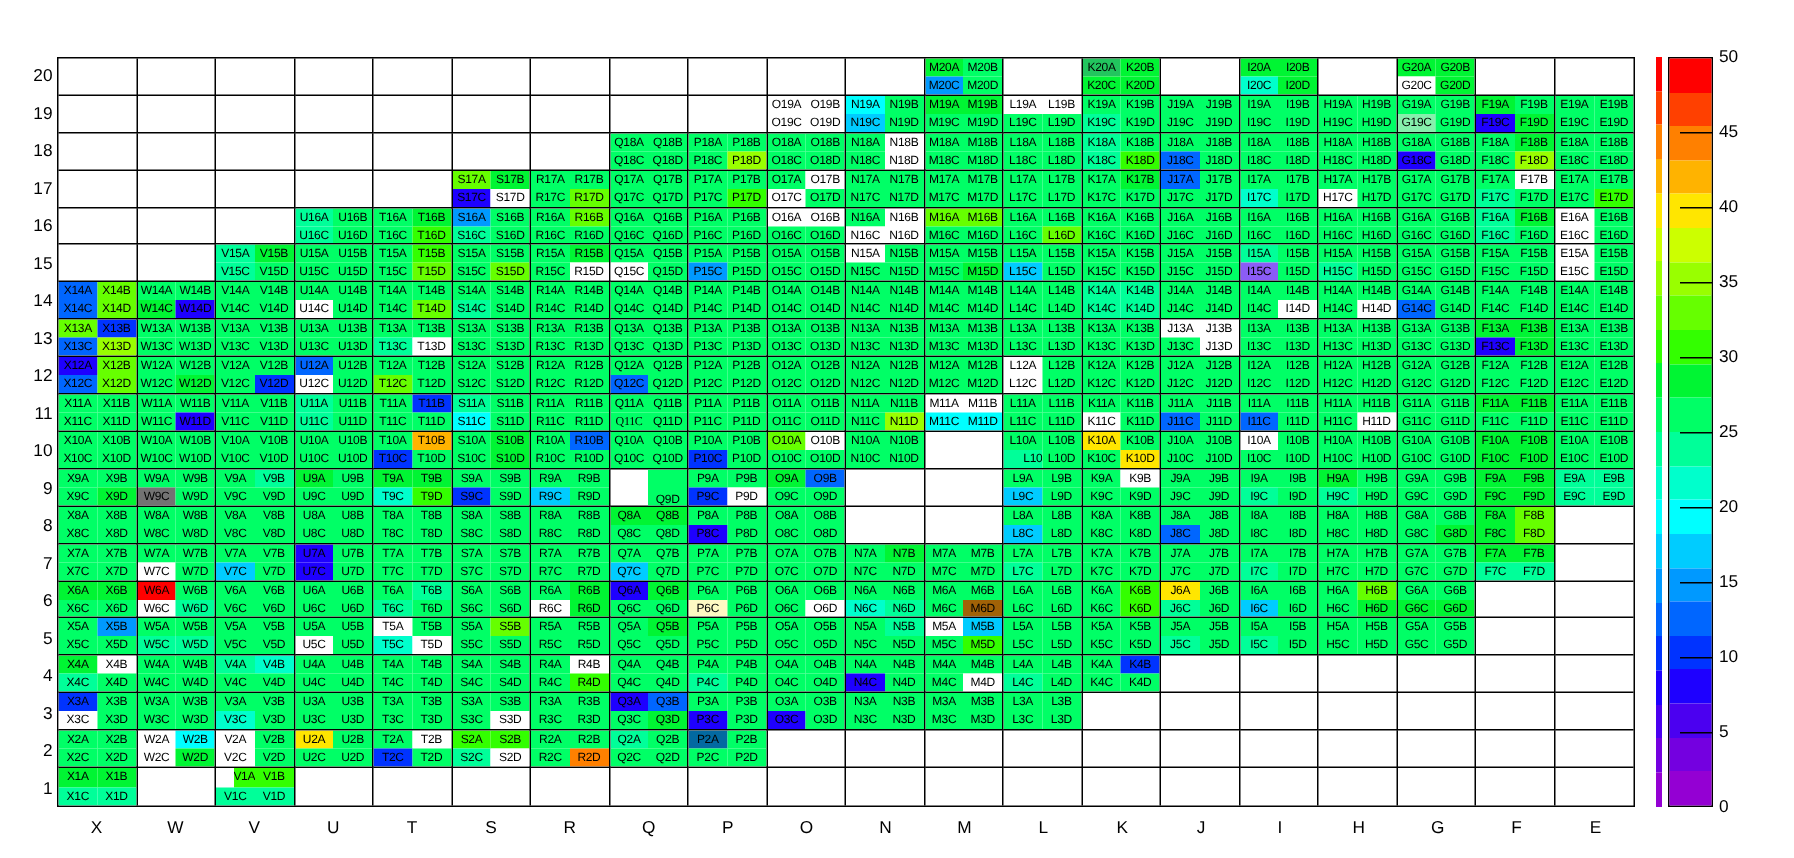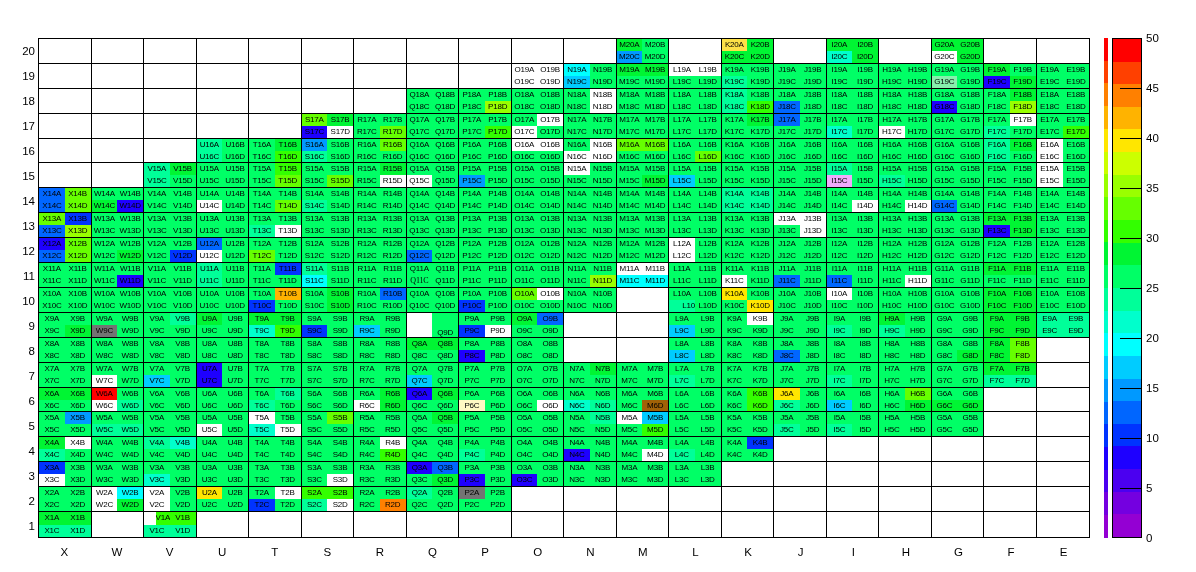--- a/index.html
+++ b/index.html
@@ -130,21 +130,21 @@
           <div class="sub" style="background: rgb(0, 153, 255);">M20C</div>
           <div class="sub" style="background: rgb(0, 255, 102);">M20D</div>
         </div>
         <div class="gcell">
           <div class="sub empty"></div>
           <div class="sub empty"></div>
           <div class="sub empty"></div>
           <div class="sub empty"></div>
         </div>
         <div class="gcell">
-          <div class="sub" style="background: #fde047; text-align: right;">K20A</div>
+          <div class="sub" style="background: #22c55e; text-align: right;">K20A</div>
           <div class="sub" style="background: rgb(0, 245, 51);">K20B</div>
           <div class="sub" style="background: rgb(0, 245, 51);">K20C</div>
           <div class="sub" style="background: rgb(0, 245, 51);">K20D</div>
         </div>
         <div class="gcell">
           <div class="sub empty"></div>
           <div class="sub empty"></div>
           <div class="sub empty"></div>
           <div class="sub empty"></div>
         </div>
@@ -744,21 +744,21 @@
         </div>
         <div class="gcell">
           <div class="sub" style="background: rgb(0, 255, 102);">J15A</div>
           <div class="sub" style="background: rgb(0, 255, 102);">J15B</div>
           <div class="sub" style="background: rgb(0, 255, 102);">J15C</div>
           <div class="sub" style="background: rgb(0, 255, 102);">J15D</div>
         </div>
         <div class="gcell">
           <div class="sub" style="background: rgb(0, 255, 153);">I15A</div>
           <div class="sub" style="background: rgb(0, 255, 102);">I15B</div>
-          <div class="sub" style="background: #f0abfc; text-align: right;">I15C</div>
+          <div class="sub" style="background: #8b5cf6; text-align: right;">I15C</div>
           <div class="sub" style="background: rgb(0, 255, 102);">I15D</div>
         </div>
         <div class="gcell">
           <div class="sub" style="background: rgb(0, 255, 102);">H15A</div>
           <div class="sub" style="background: rgb(0, 255, 102);">H15B</div>
           <div class="sub" style="background: rgb(0, 255, 153);">H15C</div>
           <div class="sub" style="background: rgb(0, 255, 102);">H15D</div>
         </div>
         <div class="gcell">
           <div class="sub" style="background: rgb(0, 255, 102);">G15A</div>
@@ -2260,21 +2260,21 @@
           <div class="sub" style="background: rgb(0, 255, 102);">R2C</div>
           <div class="sub" style="background: rgb(255, 128, 0);">R2D</div>
         </div>
         <div class="gcell">
           <div class="sub" style="background: rgb(0, 255, 153);">Q2A</div>
           <div class="sub" style="background: rgb(0, 255, 102);">Q2B</div>
           <div class="sub" style="background: rgb(0, 255, 102);">Q2C</div>
           <div class="sub" style="background: rgb(0, 255, 102);">Q2D</div>
         </div>
         <div class="gcell">
-          <div class="sub" style="background: #737373;">P2A</div>
+          <div class="sub" style="background: #0369a1;">P2A</div>
           <div class="sub" style="background: rgb(0, 255, 102);">P2B</div>
           <div class="sub" style="background: rgb(0, 255, 102);">P2C</div>
           <div class="sub" style="background: rgb(0, 255, 102);">P2D</div>
         </div>
         <div class="gcell">
           <div class="sub empty"></div>
           <div class="sub empty"></div>
           <div class="sub empty"></div>
           <div class="sub empty"></div>
         </div>

